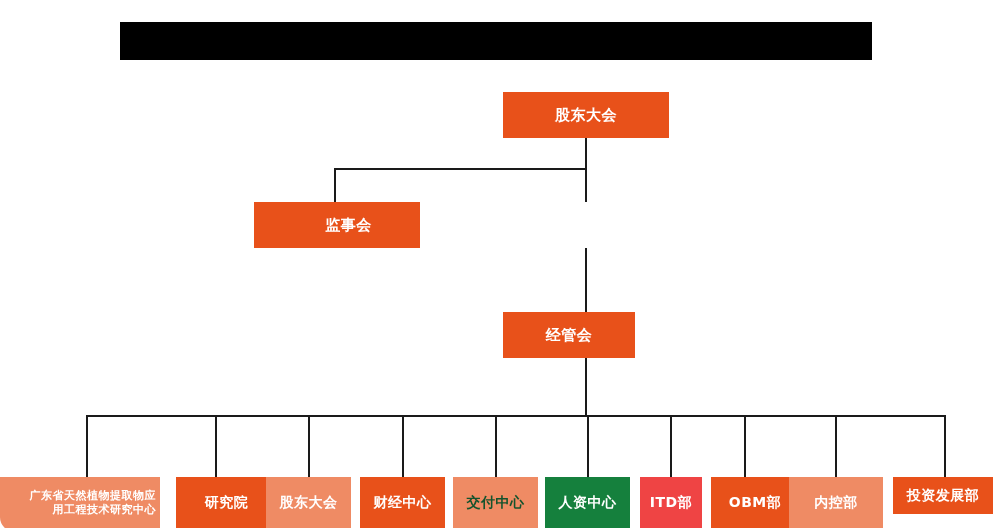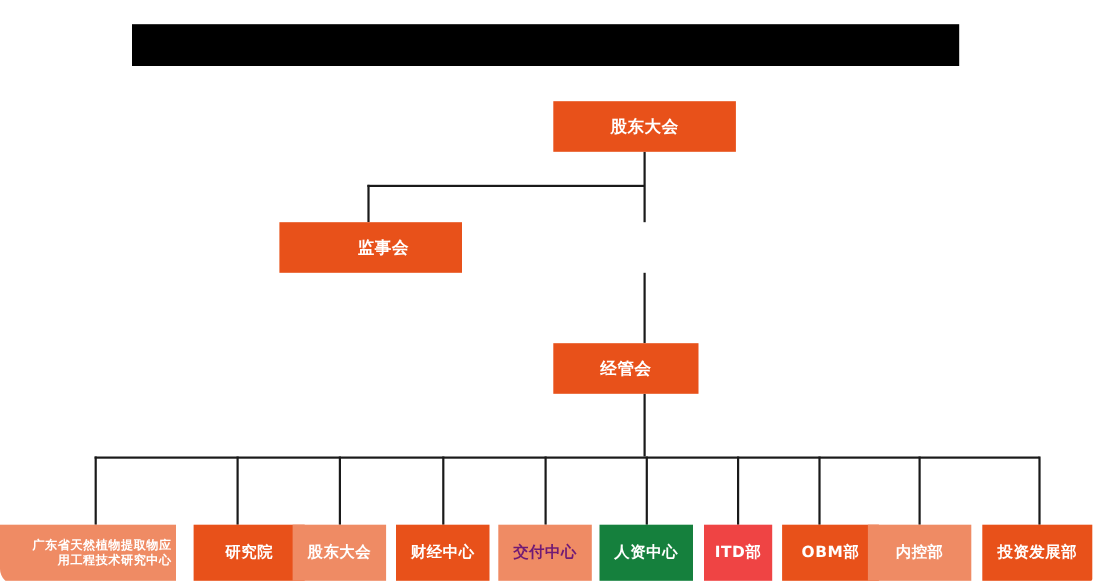--- a/index.html
+++ b/index.html
@@ -103,33 +103,33 @@
       </div>
       <div class="node dark fs-14" style="left: 176px; top: 477px; width: 101px; height: 51px; background: rgb(232, 81, 26); color: #ffffff;">
         <span class="label">研究院</span>
       </div>
       <div class="node light fs-14" style="left: 266px; top: 477px; width: 85px; height: 51px; background: rgb(239, 139, 100); color: rgb(255, 255, 255);">
         <span class="label">股东大会</span>
       </div>
       <div class="node dark fs-14" style="left: 360px; top: 477px; width: 85px; height: 51px; background: rgb(232, 81, 26); color: rgb(255, 255, 255);">
         <span class="label">财经中心</span>
       </div>
-      <div class="node light fs-14" style="left: 453px; top: 477px; width: 85px; height: 51px; background: rgb(239, 139, 100); color: #701a75;">
+      <div class="node light fs-14" style="left: 453px; top: 477px; width: 85px; height: 51px; background: rgb(239, 139, 100); color: #14532d;">
         <span class="label">交付中心</span>
       </div>
       <div class="node dark fs-14" style="left: 545px; top: 477px; width: 85px; height: 51px; background: #15803d; color: rgb(255, 255, 255);">
         <span class="label">人资中心</span>
       </div>
       <div class="node light fs-14" style="left: 640px; top: 477px; width: 62px; height: 51px; background: #ef4444; color: rgb(255, 255, 255);">
         <span class="label">ITD部</span>
       </div>
       <div class="node dark fs-14" style="left: 711px; top: 477px; width: 88px; height: 51px; background: rgb(232, 81, 26); color: rgb(255, 255, 255);">
         <span class="label">OBM部</span>
       </div>
       <div class="node light fs-14" style="left: 789px; top: 477px; width: 94px; height: 51px; background: rgb(239, 139, 100); color: rgb(255, 255, 255);">
         <span class="label">内控部</span>
       </div>
-      <div class="node dark fs-14" style="left: 893px; top: 477px; width: 100px; height: 51px; background: rgb(232, 81, 26); color: rgb(255, 255, 255);">
+      <div class="node dark fs-14" style="left: 893px; top: 477px; width: 100px; height: 37px; background: rgb(232, 81, 26); color: rgb(255, 255, 255);">
         <span class="label">投资发展部</span>
       </div>
     </div>
 
 </div>
 
 </body></html>

